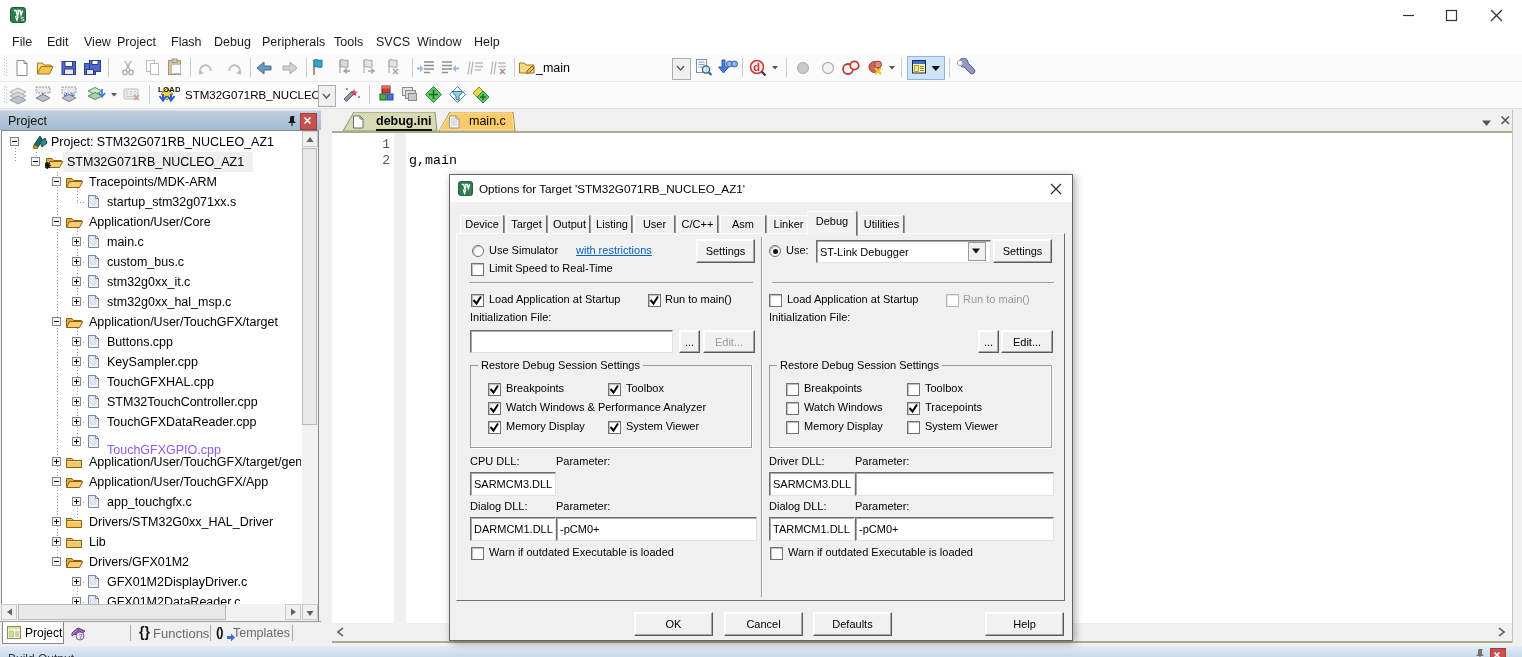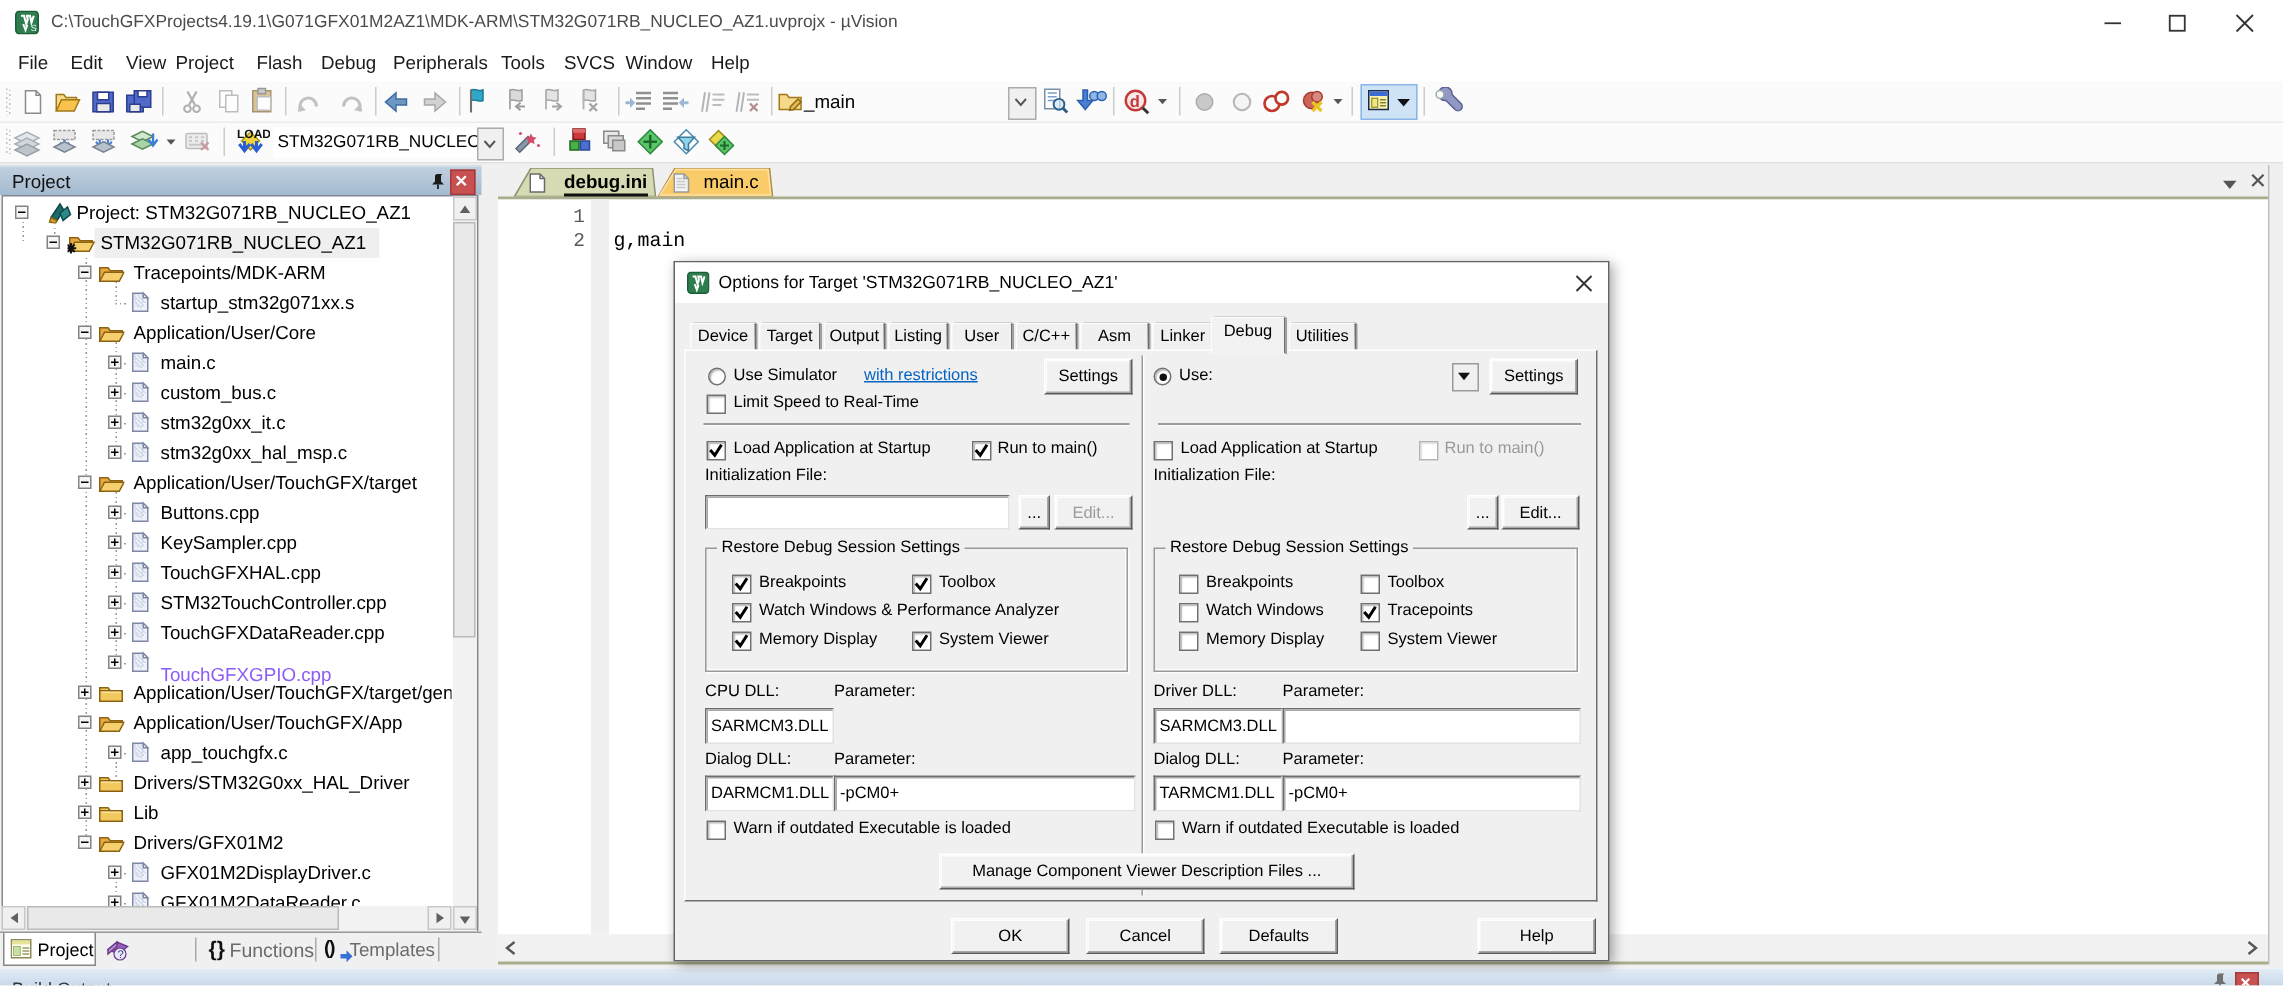--- a/index.html
+++ b/index.html
@@ -27,21 +27,20 @@
 <body>
 <div id="root">
 
 <div class="ab" id="titlebar" style="left:0;top:0;width:1522px;height:30px;background:#ffffff;">
   <svg class="ab" style="left:10px;top:7px;" width="16" height="16" viewBox="0 0 16 16">
         <rect x="0.5" y="0.5" width="15" height="15" rx="2.5" fill="#2e7d4f" stroke="#1d5c38"></rect>
         <path d="M4 3.5 L6 3.5 L7.5 9 L8.5 6 L8 3.5 L10 3.5 L11 8 L12.5 3.5 L12.5 3.5" stroke="#fff" stroke-width="1.4" fill="none"></path>
         <path d="M5.5 9 L7 13 L8.2 9.5" stroke="#fff" stroke-width="1.4" fill="none"></path>
         <text x="10.5" y="13.5" font-size="6" fill="#fff" font-family="Liberation Sans">S</text>
       </svg>
-  <div class="ab" style="left:34px;top:8px;font-size:11.6px;color:#4b4b4b;white-space:nowrap;">C:\TouchGFXProjects4.19.1\G071GFX01M2AZ1\MDK-ARM\STM32G071RB_NUCLEO_AZ1.uvprojx - µVision</div>
   <svg class="ab" style="left:1398px;top:6px;" width="120" height="18" viewBox="0 0 120 18">
         <line x1="5" y1="9.5" x2="16" y2="9.5" stroke="#333" stroke-width="1.2"></line>
         <rect x="48.5" y="4.5" width="10" height="10" fill="none" stroke="#333" stroke-width="1.2"></rect>
         <line x1="93" y1="4" x2="104" y2="15" stroke="#333" stroke-width="1.2"></line>
         <line x1="104" y1="4" x2="93" y2="15" stroke="#333" stroke-width="1.2"></line>
       </svg>
 </div>
 
 <div class="ab" id="menubar" style="left:0;top:30px;width:1522px;height:25px;background:#ffffff;font-size:12.5px;color:#1a1a1a;">
   <span class="ab" style="left:12px;top:5px;">File</span>
@@ -753,20 +752,21 @@
   <div class="lbl" style="left:20px;top:325px;">Dialog DLL:</div>
   <div class="lbl" style="left:106px;top:325px;">Parameter:</div>
   <div class="inp" style="left:20px;top:342px;width:81px;height:22px;">DARMCM1.DLL</div>
   <div class="inp" style="left:106px;top:342px;width:196px;height:22px;">-pCM0+</div>
   <div class="cb" style="left:21px;top:372px;"></div>
   <div class="lbl" style="left:39px;top:371px;">Warn if outdated Executable is loaded</div>
 
   <div class="rad" style="left:319px;top:70px;"></div>
   <div class="ab" style="left:323px;top:74px;width:5px;height:5px;background:#111;border-radius:50%;"></div>
   <div class="lbl" style="left:336px;top:69px;">Use:</div>
+  <div class="inp" style="left:366px;top:65px;width:170px;height:21px;">ST-Link Debugger</div>
   <div class="ab" style="left:518px;top:67px;width:16px;height:17px;background:#f0f0f0;border:1px solid #9a9a9a;"></div>
   <svg class="ab" style="left:521px;top:72px;" width="10" height="8">
         <path d="M1 1.5 h8 l-4 5 z" fill="#111"></path>
       </svg>
   <div class="btn3d" style="left:543px;top:64px;width:57px;height:22px;">Settings</div>
   <div class="hline" style="left:322px;top:107px;width:282px;"></div>
 
   <div class="cb" style="left:319px;top:119px;"></div>
   <div class="lbl" style="left:337px;top:118px;">Load Application at Startup</div>
   <div class="cb gray" style="left:496px;top:119px;"></div>
@@ -797,20 +797,19 @@
   <div class="lbl" style="left:405px;top:280px;">Parameter:</div>
   <div class="inp" style="left:319px;top:297px;width:81px;height:22px;">SARMCM3.DLL</div>
   <div class="inp" style="left:405px;top:297px;width:194px;height:22px;"></div>
   <div class="lbl" style="left:319px;top:325px;">Dialog DLL:</div>
   <div class="lbl" style="left:405px;top:325px;">Parameter:</div>
   <div class="inp" style="left:319px;top:342px;width:81px;height:22px;">TARMCM1.DLL</div>
   <div class="inp" style="left:405px;top:342px;width:194px;height:22px;">-pCM0+</div>
   <div class="cb" style="left:320px;top:372px;"></div>
   <div class="lbl" style="left:338px;top:371px;">Warn if outdated Executable is loaded</div>
 
-  <div class="btn3d" style="left:176px;top:394px;width:275px;height:22px;">Manage Component Viewer Description Files ...</div>
 
   <div class="btn3d" style="left:184px;top:437px;width:77px;height:22px;">OK</div>
   <div class="btn3d" style="left:274px;top:437px;width:77px;height:22px;">Cancel</div>
   <div class="btn3d" style="left:363px;top:437px;width:77px;height:22px;">Defaults</div>
   <div class="btn3d" style="left:535px;top:437px;width:77px;height:22px;">Help</div>
 </div>
 </div>
 
 </body></html>

